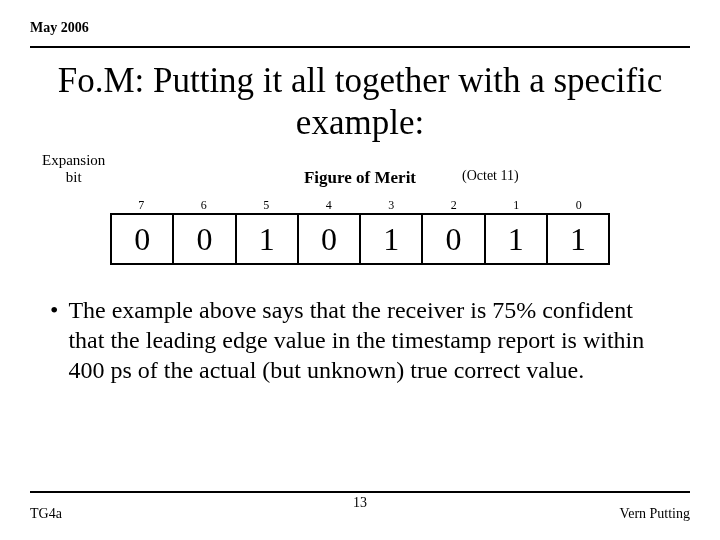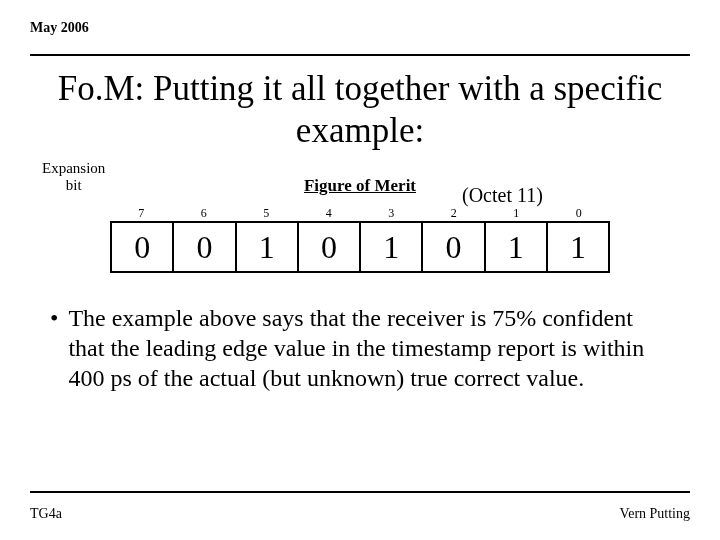--- a/index.html
+++ b/index.html
@@ -12,21 +12,21 @@
     position: relative;
     padding: 20px 30px 18px 30px;
   }
   .header {
     display: flex;
     justify-content: space-between;
     align-items: flex-end;
     font-weight: bold;
     font-size: 14px;
     border-bottom: 2px solid #000;
-    padding-bottom: 18px;
+    padding-bottom: 10px;
   }
   .title {
     text-align: center;
     font-size: 35px;
     margin-top: 12px;
     line-height: 1.2;
   }
   .mid {
     position: relative;
     margin-top: 8px;
@@ -38,29 +38,27 @@
     font-size: 15px;
     text-align: center;
     line-height: 1.15;
   }
   .fom-label {
     text-align: center;
     font-size: 17px;
     font-weight: bold;
     padding-top: 16px;
     position: relative;
-    text-decoration: underline;
   }
   .octet {
     position: absolute;
     left: 432px;
     top: 16px;
-    font-size: 20px;
+    font-size: 14px;
     font-weight: normal;
-    margin-top: 8px;
   }
   .bits-wrap {
     margin: 10px auto 0 auto;
     width: 500px;
   }
   .bit-nums {
     display: flex;
   }
   .bit-nums span {
     flex: 1;
@@ -145,14 +143,15 @@
   </div>
 </div>
 
 <div class="bullet">
   <span class="dot">•</span>
   <span>The example above says that the receiver is 75% confident that the leading edge value in the timestamp report is within 400 ps of the actual (but unknown) true correct value.</span>
 </div>
 
 <div class="footer">
   <span>TG4a</span>
+  <span class="pagenum">13</span>
   <span>Vern Putting</span>
 </div>
 
 </body></html>

